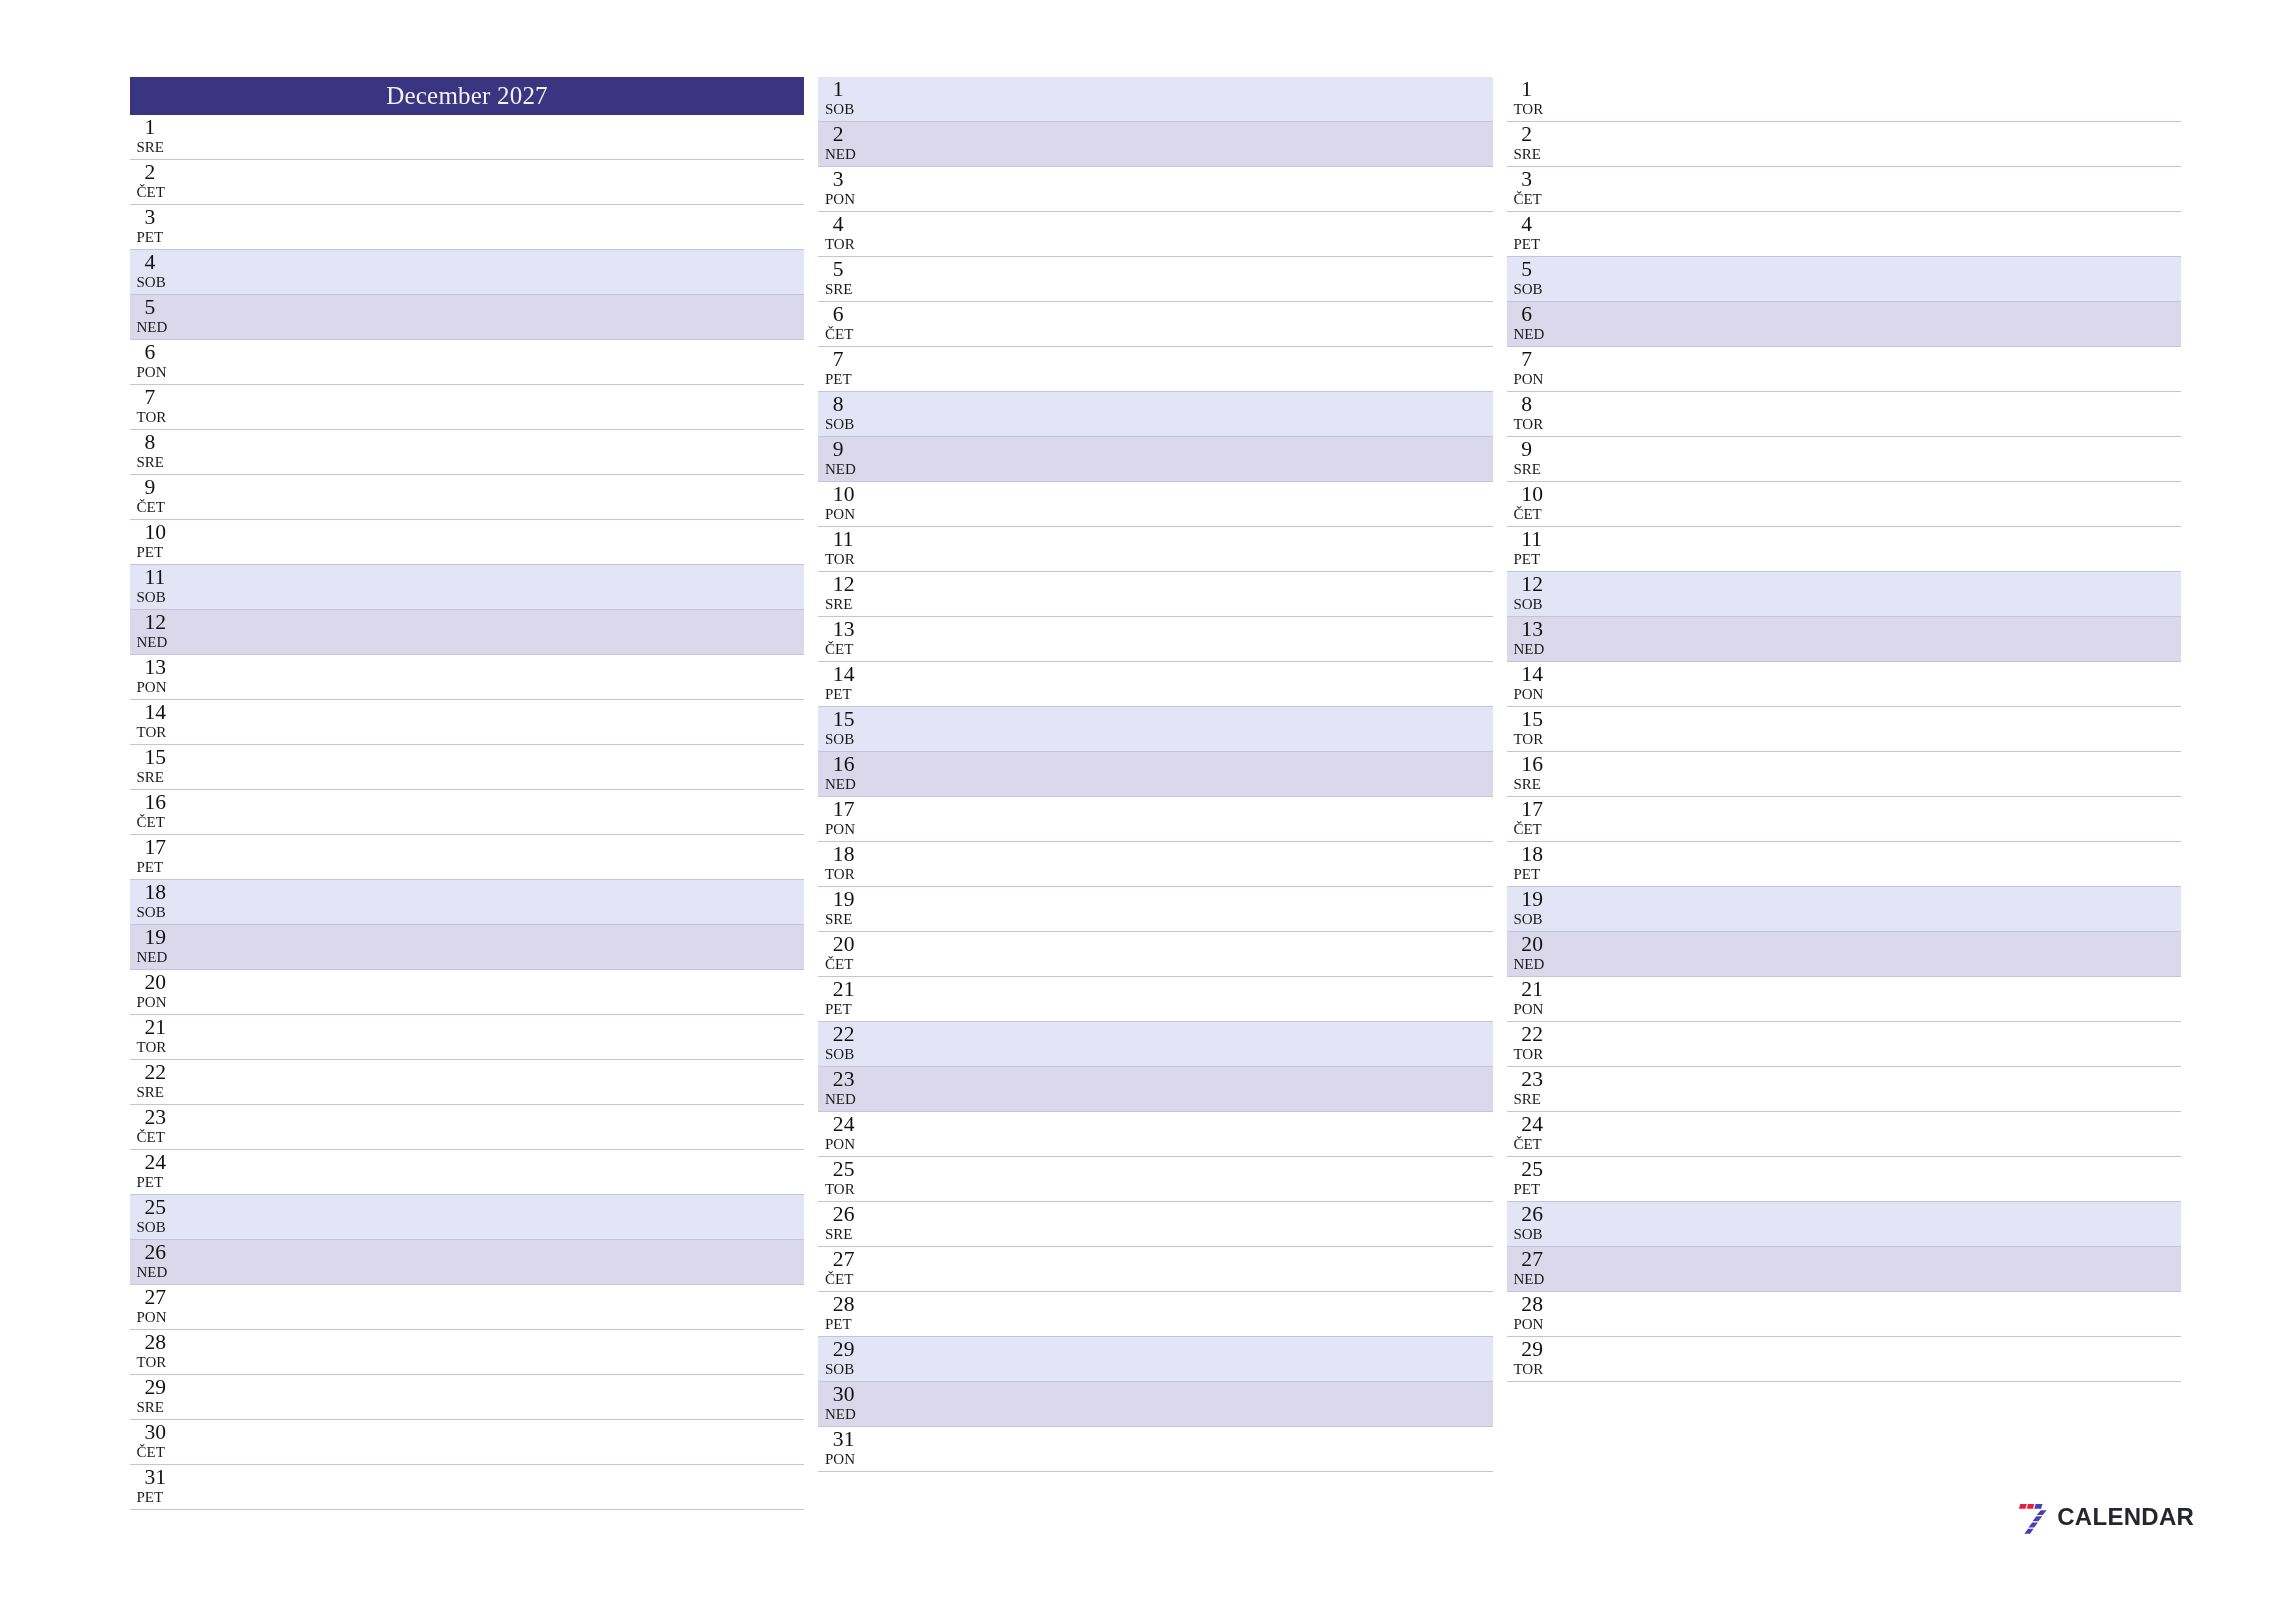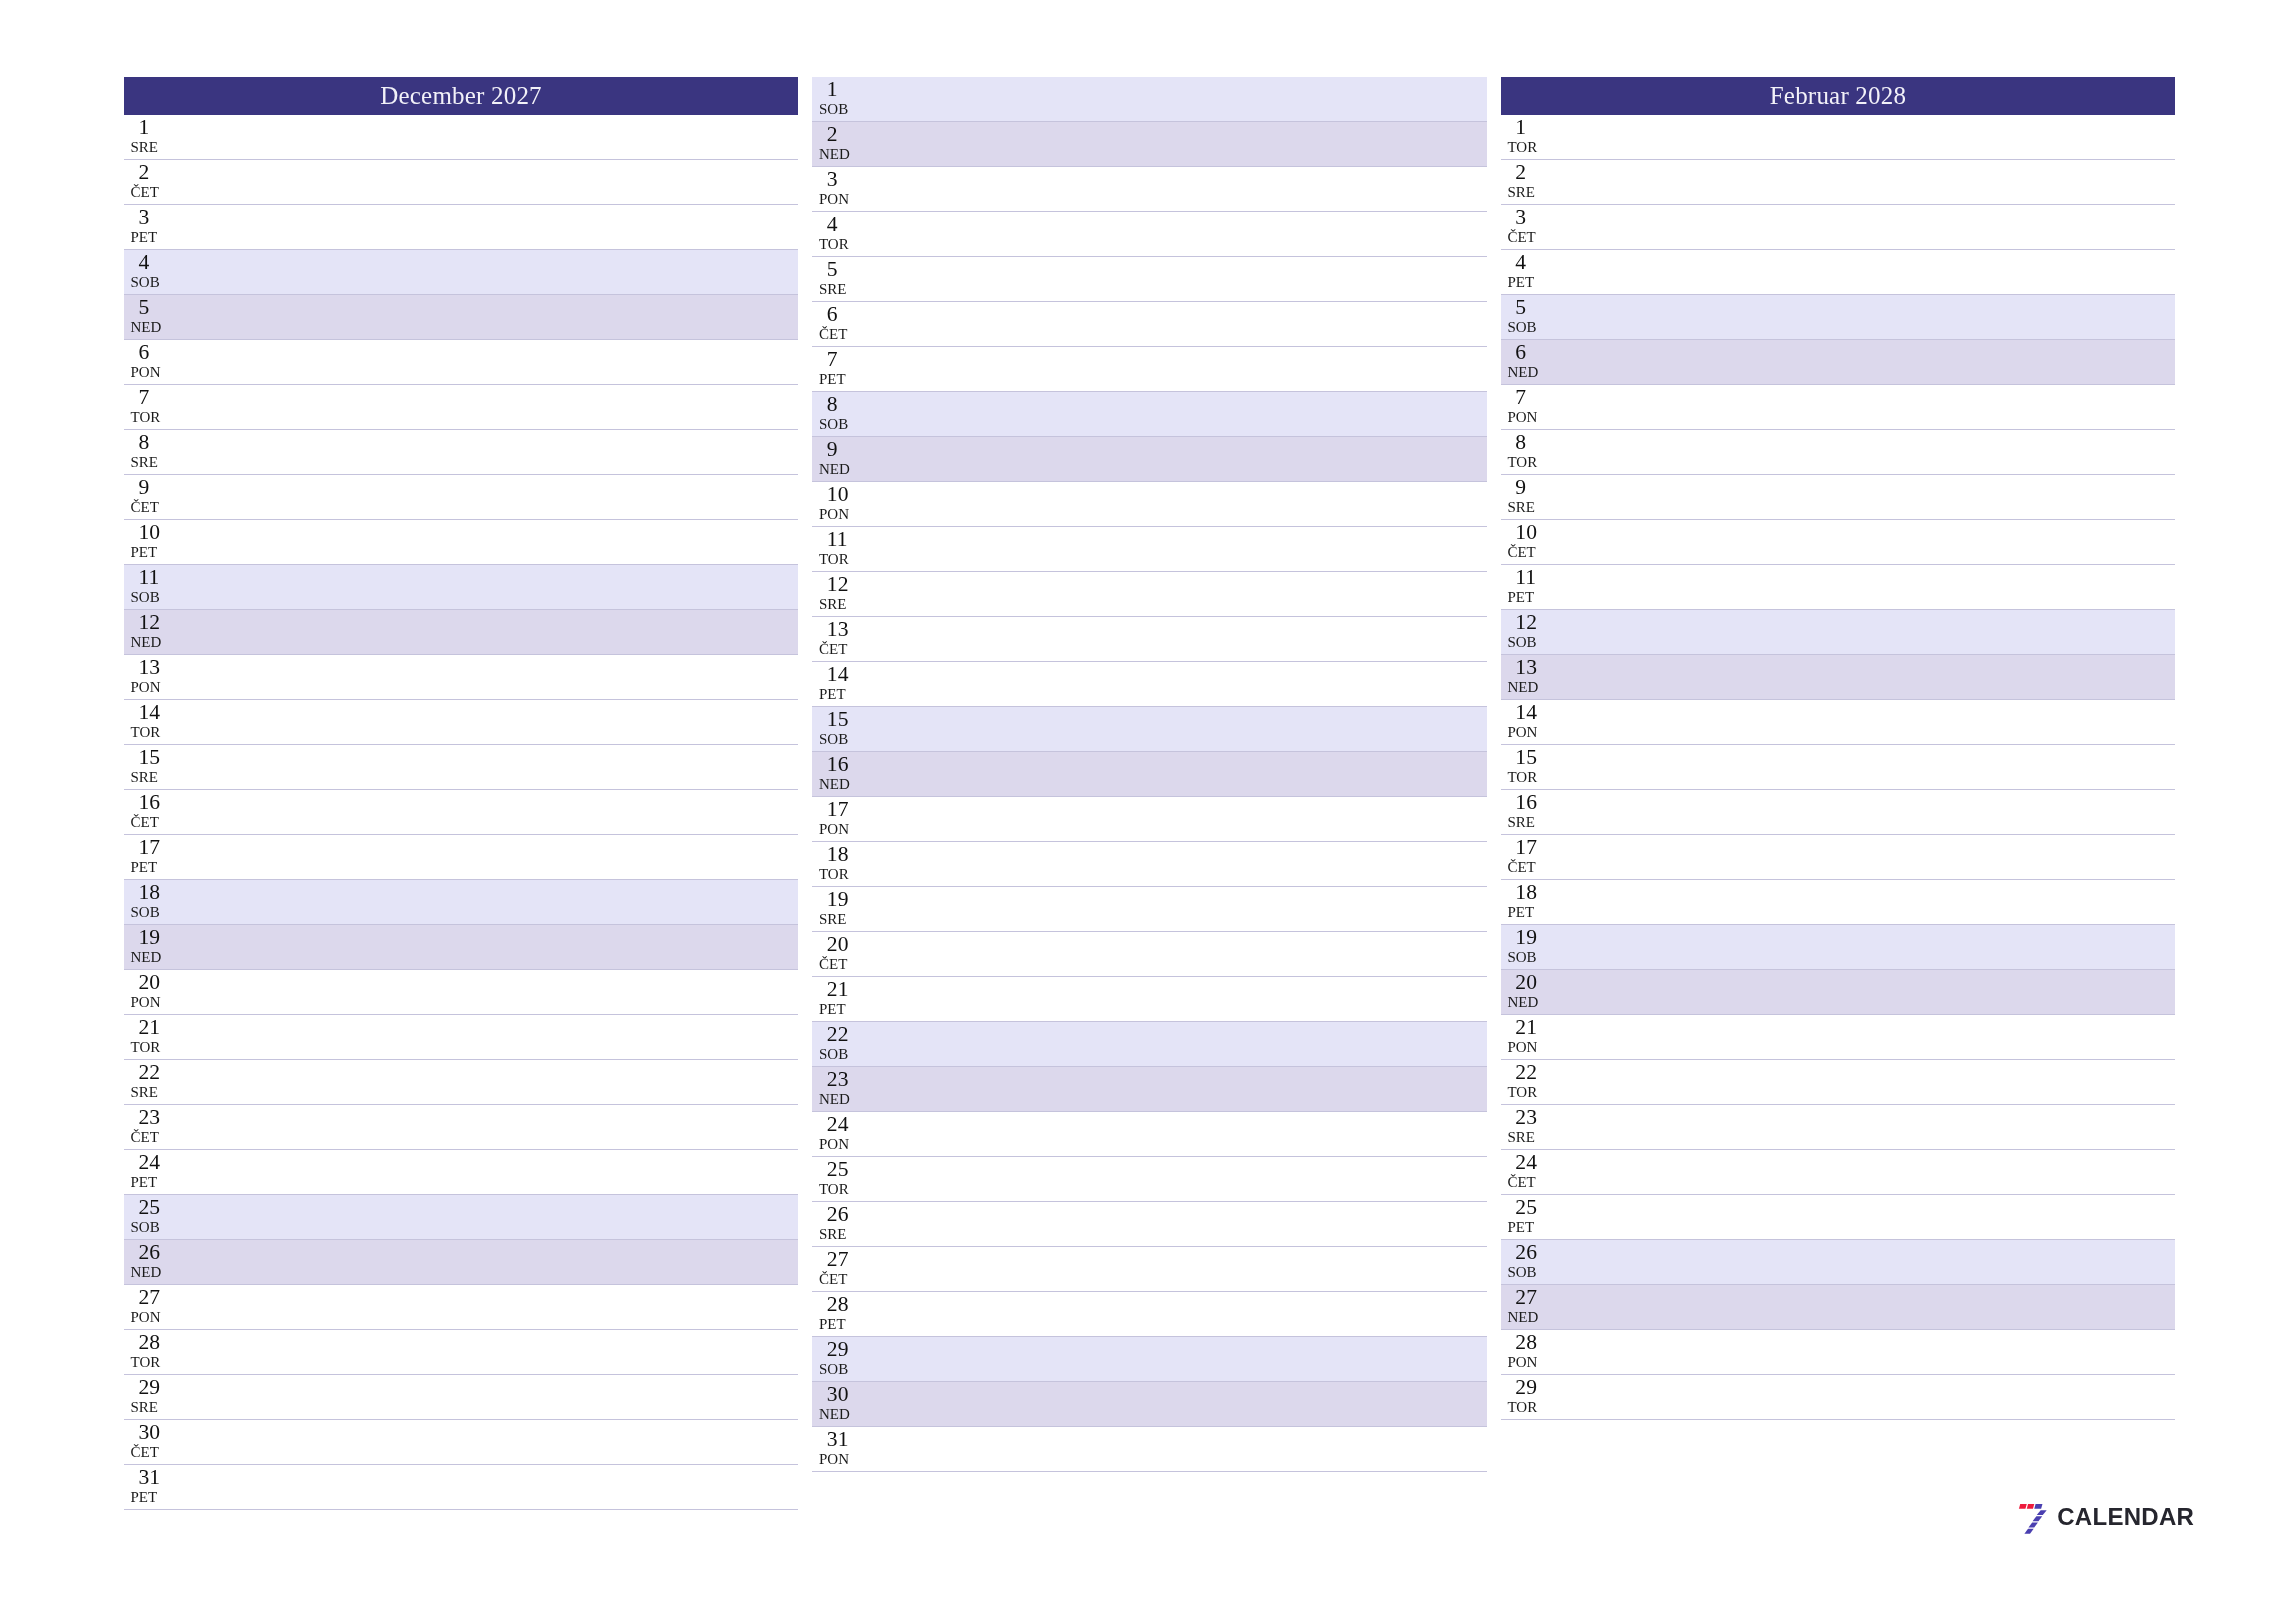--- a/index.html
+++ b/index.html
@@ -10,21 +10,21 @@
   body {
     width: 2295px;
     height: 1623px;
     font-family: "Liberation Serif", "DejaVu Serif", serif;
     position: relative;
     overflow: hidden;
   }
 
   #planner {
     position: absolute;
-    left: 124px;
+    left: 130px;
     top: 77px;
     width: 2051px;
     height: 1469px;
     display: flex;
     flex-direction: row;
     gap: 14.4px;
   }
 
   .month-col {
     flex: 1 1 0;
@@ -371,21 +371,20 @@
           <span class="day-num">30</span>
           <span class="day-dow">NED</span>
         </div>
         <div class="day-row">
           <span class="day-num">31</span>
           <span class="day-dow">PON</span>
         </div>
       </div>
     </div>
     <div class="month-col">
-      <div class="month-header">Februar 2028</div>
       <div class="days-body">
         <div class="day-row">
           <span class="day-num">1</span>
           <span class="day-dow">TOR</span>
         </div>
         <div class="day-row">
           <span class="day-num">2</span>
           <span class="day-dow">SRE</span>
         </div>
         <div class="day-row">

